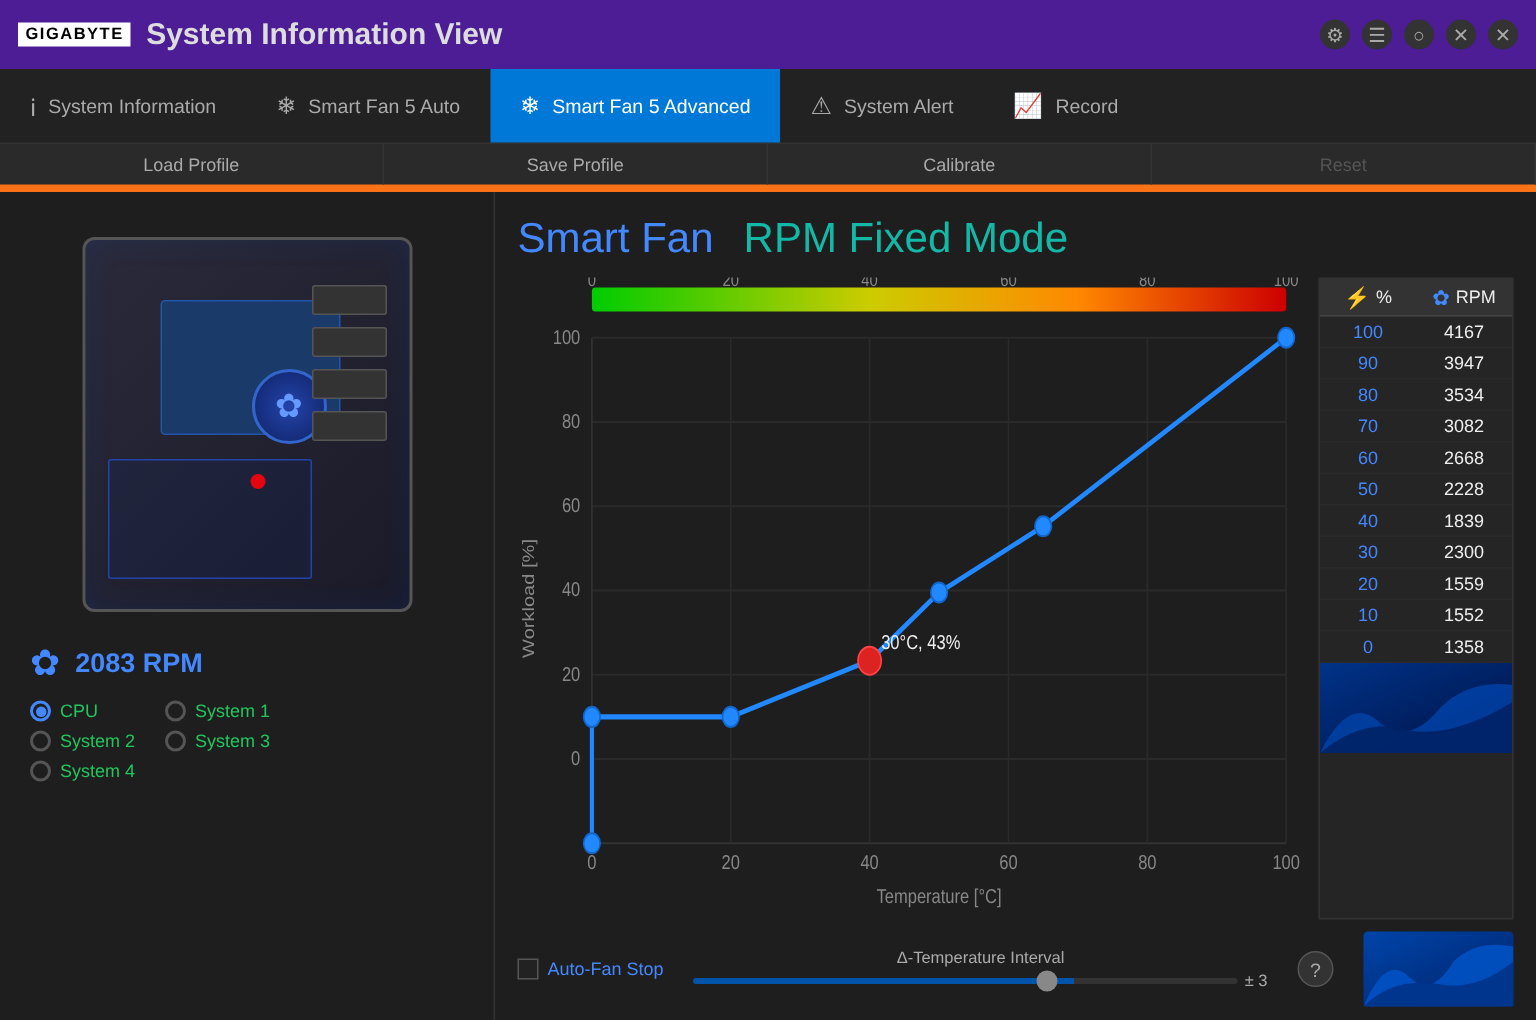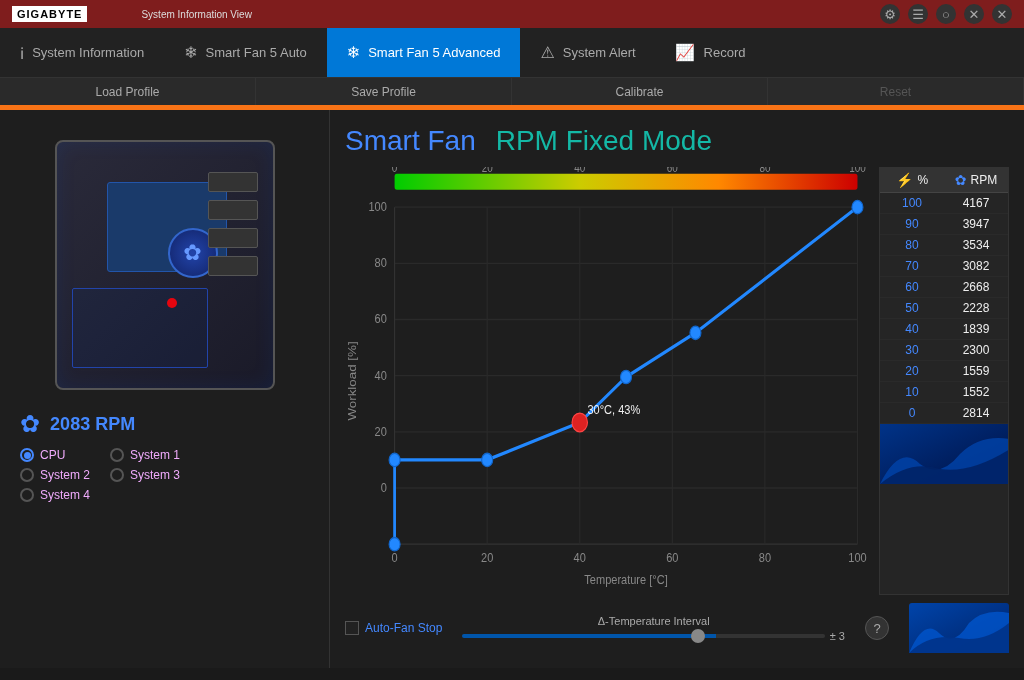--- a/index.html
+++ b/index.html
@@ -9,45 +9,44 @@
       font-family: 'Segoe UI', Arial, sans-serif;
       font-size: 13px;
       width: 1024px;
       height: 680px;
       overflow: hidden;
       position: relative;
     }
 
     
     .title-bar {
-      background: #7f1d1d;
-      height: 28px;
+      background: #4c1d95;
+      height: 46px;
       display: flex;
       align-items: center;
       padding: 0 12px;
       justify-content: space-between;
     }
     .title-left {
       display: flex;
       align-items: center;
       gap: 10px;
     }
     .gigabyte-logo {
       background: #fff;
       color: #000;
       font-weight: 900;
       font-size: 11px;
       padding: 2px 5px;
       letter-spacing: 1px;
     }
     .app-title {
       color: #ddd;
-      font-size: 10px;
-      font-weight: 400;
-      margin-left: 44px;
+      font-size: 20px;
+      font-weight: 700;
     }
     .title-controls {
       display: flex;
       gap: 8px;
     }
     .title-btn {
       width: 20px;
       height: 20px;
       border-radius: 50%;
       border: none;
@@ -219,21 +218,21 @@
       gap: 6px 20px;
       align-self: flex-start;
       margin-left: 10px;
     }
     .fan-source-item {
       display: flex;
       align-items: center;
       gap: 6px;
       cursor: pointer;
       font-size: 12px;
-      color: #f0abfc;
+      color: #22c55e;
     }
     .radio-circle {
       width: 14px;
       height: 14px;
       border-radius: 50%;
       border: 2px solid #555;
       display: flex;
       align-items: center;
       justify-content: center;
     }
@@ -630,21 +629,21 @@
         <div class="rpm-table-row">
           <div class="rpm-table-cell">20</div>
           <div class="rpm-table-cell rpm-val">1559</div>
         </div>
         <div class="rpm-table-row">
           <div class="rpm-table-cell">10</div>
           <div class="rpm-table-cell rpm-val">1552</div>
         </div>
         <div class="rpm-table-row">
           <div class="rpm-table-cell">0</div>
-          <div class="rpm-table-cell rpm-val">2814</div>
+          <div class="rpm-table-cell rpm-val">1358</div>
         </div>
 
         <div style="height:60px;background:linear-gradient(to bottom right, #003388 0%, #001144 100%);position:relative;overflow:hidden;">
           <svg viewBox="0 0 130 60" width="130" height="60" preserveAspectRatio="none">
             <path d="M0,60 Q20,20 40,40 Q60,55 80,30 Q100,10 130,15 L130,60 Z" fill="#0044aa" opacity="0.8"></path>
             <path d="M0,60 Q30,35 60,45 Q90,50 130,25 L130,60 Z" fill="#002266" opacity="0.9"></path>
           </svg>
         </div>
       </div>
     </div>

